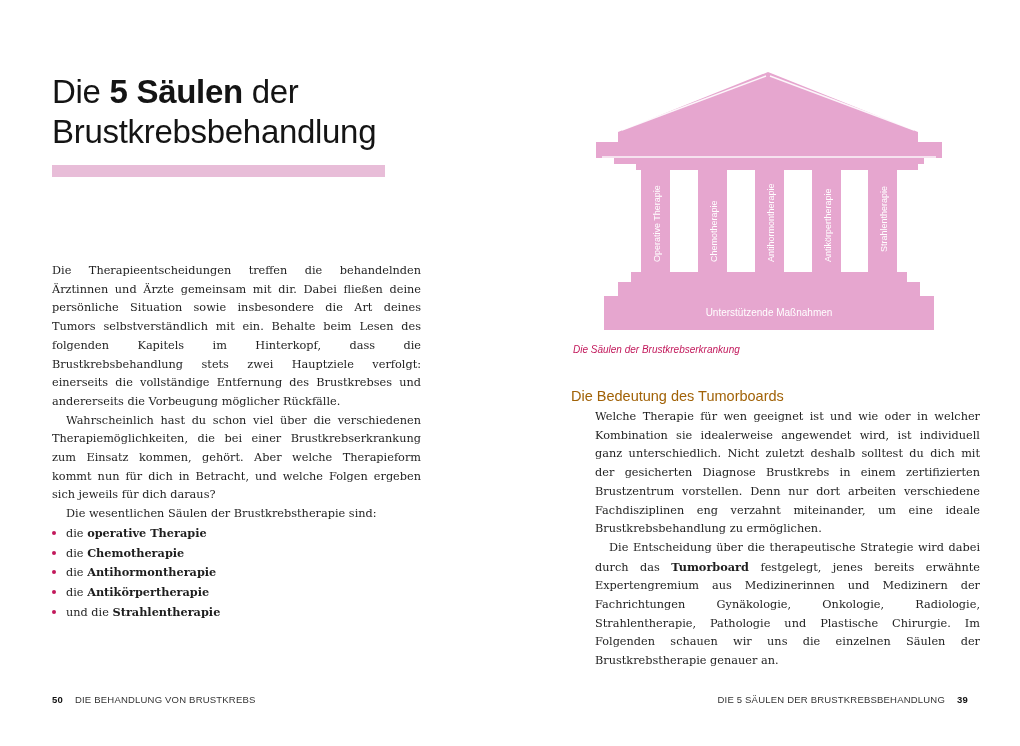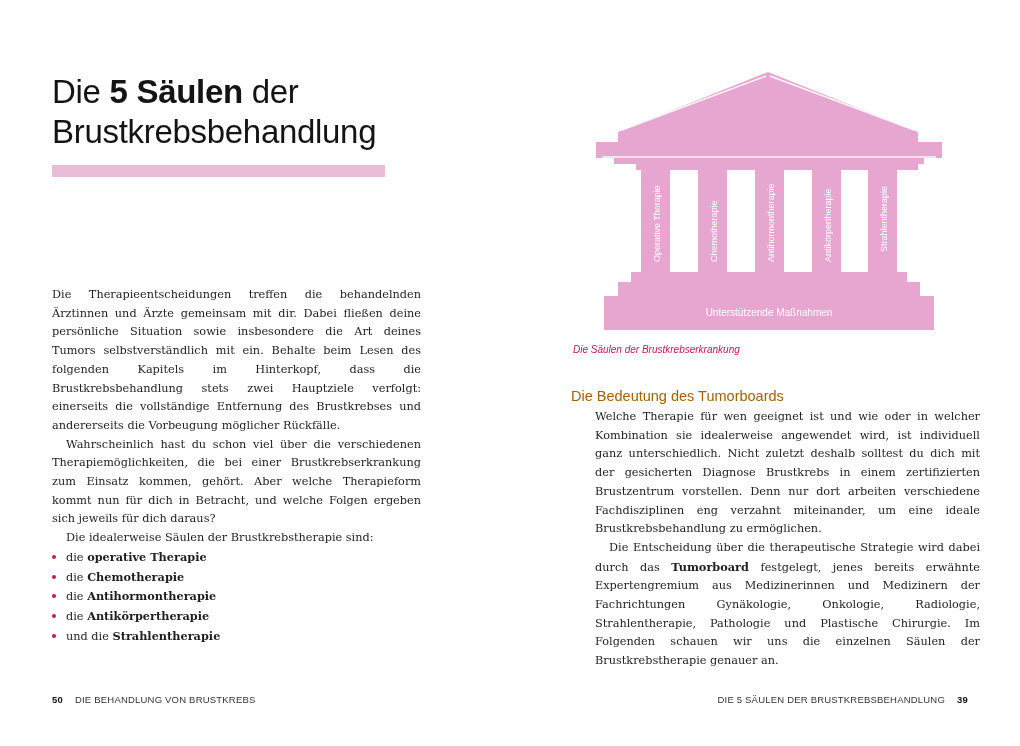--- a/index.html
+++ b/index.html
@@ -12,21 +12,21 @@
     font-family:"Liberation Sans", sans-serif; font-weight:300; font-size:33px; line-height:40px;
     color:#141414; letter-spacing:-0.3px; }
   .title b { font-weight:700; }
   .title-bar { position:absolute; left:52px; top:165px; width:333px; height:12px; background:#e8bdd8; }
 
   .body-text { font-family:"DejaVu Serif", serif; font-size:11.3px; line-height:18.7px; color:#1e1e1e; }
   .body-text p { margin:0; text-align:justify; text-align-last:left; }
   .body-text p.indent { text-indent:14px; }
   .body-text b { font-weight:700; }
 
-  .left-col { position:absolute; left:52px; top:262px; width:369px;margin-top:24px; }
+  .left-col { position:absolute; left:52px; top:262px; width:369px; }
   .bullets { list-style:none; margin:0; padding:0; }
   .bullets li { position:relative; padding-left:14px; }
   .bullets li .dot { position:absolute; left:0; top:7px; width:4px; height:4px; border-radius:50%; background:#c2185b; }
 
   .temple { position:absolute; left:86px; top:72px; width:346px; height:258px; }
   .caption { position:absolute; left:63px; top:344px; font-family:"Liberation Sans", sans-serif; font-style:italic;
     font-size:10px; color:#c2185b; }
 
   .section-heading { position:absolute; left:61px; top:388px; margin:0; font-family:"Liberation Sans", sans-serif;
     font-weight:400; font-size:14.5px; color:#a16207; }
@@ -43,21 +43,21 @@
 </head>
 <body>
 
 <div class="page left">
   <h1 class="title"><span>Die </span><b>5 Säulen</b><span> der</span><br><span>Brustkrebsbehandlung</span></h1>
   <div class="title-bar"></div>
 
   <div class="left-col body-text">
     <p>Die Therapieentscheidungen treffen die behandelnden Ärztinnen und Ärzte gemeinsam mit dir. Dabei fließen deine persönliche Situation sowie insbesondere die Art deines Tumors selbstverständlich mit ein. Behalte beim Lesen des folgenden Kapitels im Hinterkopf, dass die Brustkrebsbehandlung stets zwei Hauptziele verfolgt: einerseits die vollständige Entfernung des Brustkrebses und andererseits die Vorbeugung möglicher Rückfälle.</p>
     <p class="indent">Wahrscheinlich hast du schon viel über die verschiedenen Therapiemöglichkeiten, die bei einer Brustkrebserkrankung zum Einsatz kommen, gehört. Aber welche Therapieform kommt nun für dich in Betracht, und welche Folgen ergeben sich jeweils für dich daraus?</p>
-    <p class="indent">Die idealerweise Säulen der Brustkrebstherapie sind:</p>
+    <p class="indent">Die wesentlichen Säulen der Brustkrebstherapie sind:</p>
     <ul class="bullets">
       <li><span class="dot"></span><span>die </span><b>operative Therapie</b></li>
       <li><span class="dot"></span><span>die </span><b>Chemotherapie</b></li>
       <li><span class="dot"></span><span>die </span><b>Antihormontherapie</b></li>
       <li><span class="dot"></span><span>die </span><b>Antikörpertherapie</b></li>
       <li><span class="dot"></span><span>und die </span><b>Strahlentherapie</b></li>
     </ul>
   </div>
 
   <div class="footer footer-left">

